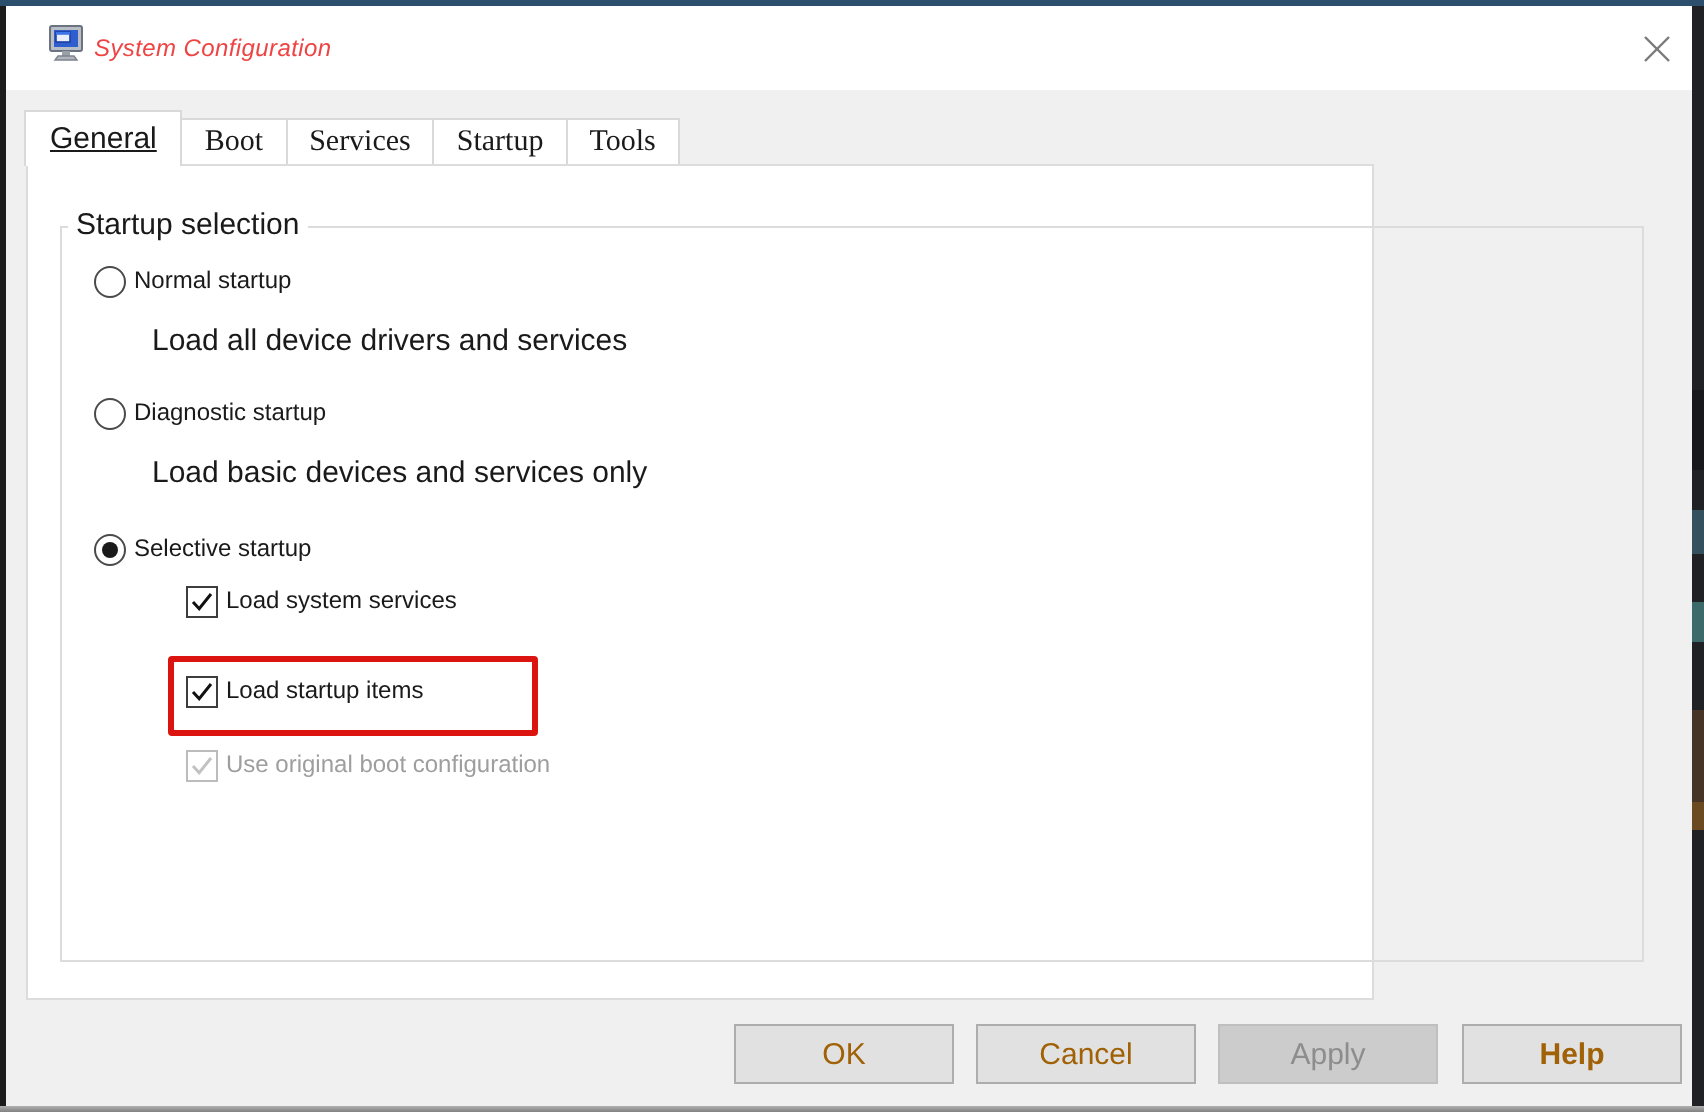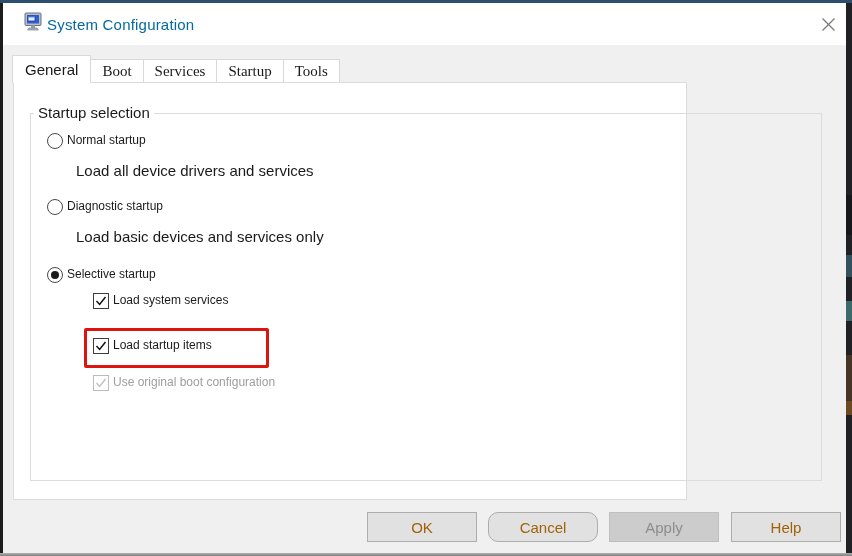--- a/index.html
+++ b/index.html
@@ -13,31 +13,31 @@
   .left-strip   { position:absolute; left:0; top:3px; width:3px; height:550px; background:#1c1c1c; }
   .right-strip  { position:absolute; left:846px; top:3px; width:6px; height:550px; background:#202124; }
   .right-strip .speck { position:absolute; left:0; width:6px; }
   .bottom-strip { position:absolute; left:0; top:553px; width:852px; height:3px;
                   background:linear-gradient(#b0b0b0,#808080); }
 
   
   .titlebar { position:absolute; left:3px; top:3px; width:843px; height:42px; background:#ffffff; }
   .app-icon { position:absolute; left:21px; top:9px; width:20px; height:20px; }
   .title-text { position:absolute; left:44px; top:0; height:42px; display:flex; align-items:center;
-                font-size:15px; color:#0369a1; letter-spacing:0.2px; }
+                font-size:12px; color:#ef4444; letter-spacing:0.2px;font-style:italic; }
   .close-btn { position:absolute; left:810px; top:8px; width:30px; height:26px;
                display:flex; align-items:center; justify-content:center; cursor:default; }
 
   
   .tabs { position:absolute; left:12px; top:55px; height:28px; display:flex; align-items:flex-end; z-index:3; }
   .tab { background:#fff; border:1px solid #d9d9d9; border-bottom:1px solid #dcdcdc;
          height:24px; padding:0 11px; display:flex; align-items:center;
          font-size:15px; color:#1a1a1a; }
   .tab + .tab { margin-left:-1px;font-family:Liberation Serif, serif; }
-  .tab.active { height:28px; border-bottom:none; padding:0 12px; position:relative; z-index:4; }
+  .tab.active { height:28px; border-bottom:none; padding:0 12px; position:relative; z-index:4;text-decoration:underline; }
 
   
   .page { position:absolute; left:13px; top:82px; width:674px; height:418px;
           background:#fff; border:1px solid #dcdcdc; z-index:2; }
 
   .groupbox { position:absolute; left:16px; top:30px; width:792px; height:368px;
               border:1px solid #dcdcdc; }
   .group-label { position:absolute; left:20px; top:21px; background:#fff; padding:0 4px;
                  font-size:15px; color:#1a1a1a; z-index:2; }
 
@@ -59,23 +59,23 @@
 
   .annotation { position:absolute; left:70px; top:245px; width:185px; height:40px;
                 border:3px solid #dc1410; border-radius:2px; z-index:5; pointer-events:none; }
 
   
   .btn { position:absolute; top:512px; width:110px; height:30px; background:#e1e1e1;
          border:1px solid #adadad; font-size:15px; color:#a16207; display:flex;
          align-items:center; justify-content:center; font-family:"Liberation Sans", sans-serif; }
   .btn.disabled { background:#cccccc; border-color:#bfbfbf; color:#8d8d8d; }
   #btn-ok     { left:367px; }
-  #btn-cancel { left:488px;border-radius:10px; }
+  #btn-cancel { left:488px; }
   #btn-apply  { left:609px; }
-  #btn-help   { left:731px; }
+  #btn-help   { left:731px;font-weight:bold; }
 </style>
 </head>
 <body>
 
 <div id="root">
 
   <div class="top-strip"></div>
 
   <div class="titlebar">
     <div class="app-icon">

